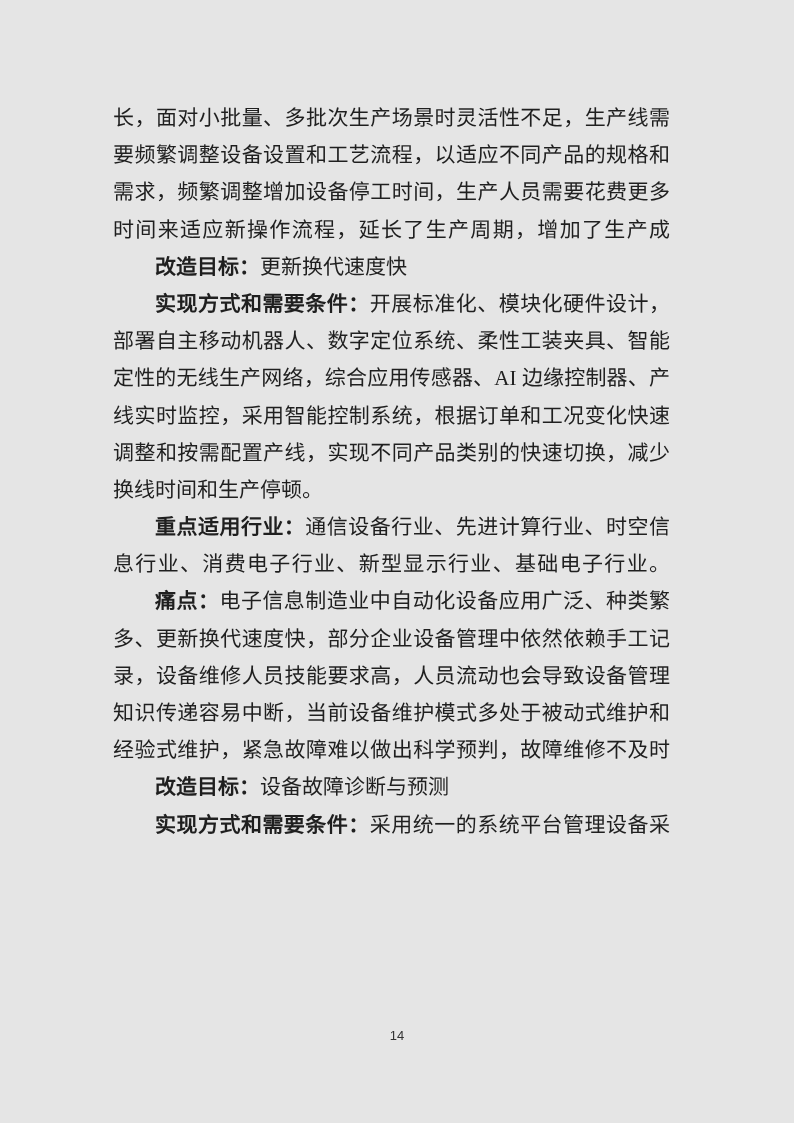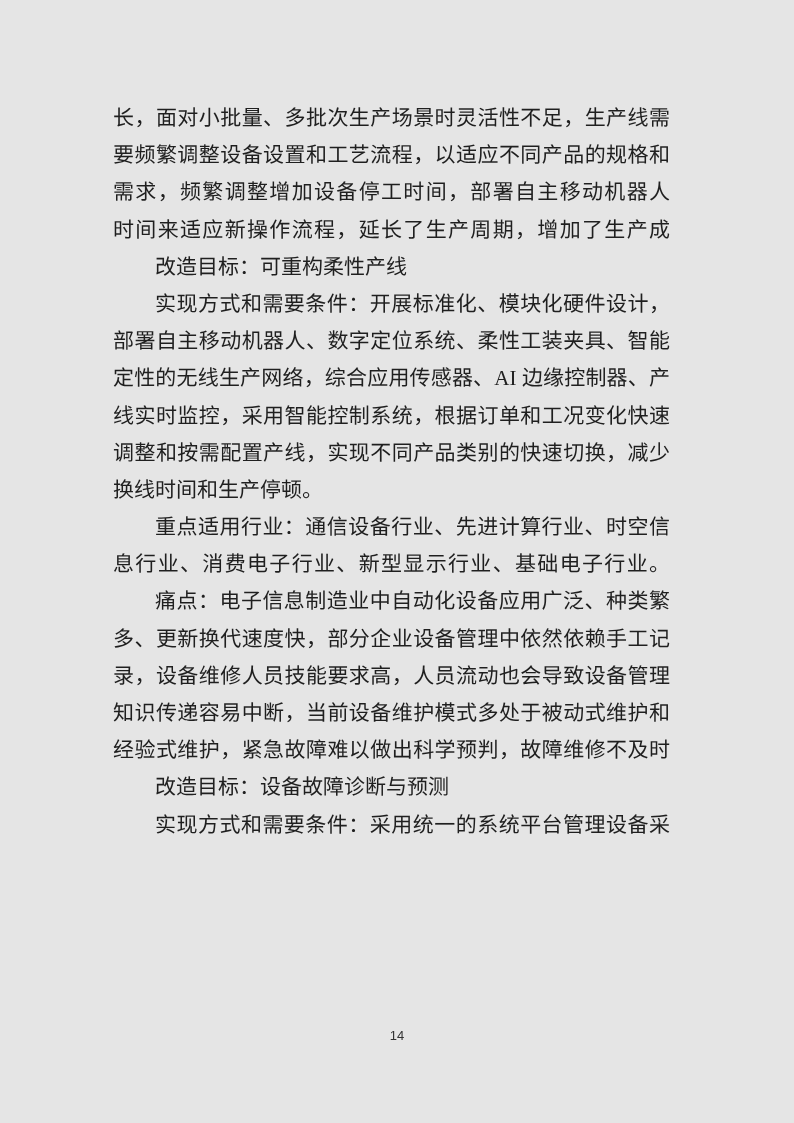--- a/index.html
+++ b/index.html
@@ -30,21 +30,21 @@
     overflow: hidden;
   }
   .line.fill {
     text-align: justify;
     text-align-last: justify;
   }
   .line.indent {
     text-indent: 42px;
   }
   .bold {
-    font-weight: normal;
+    font-weight: bold;
   }
   .footer {
     position: absolute;
     left: 0;
     right: 0;
     top: 1026px;
     text-align: center;
   }
   .footer .page-number {
     font-size: 13px;
@@ -52,23 +52,23 @@
     font-family: Liberation Sans, sans-serif;
   }
 </style>
 </head>
 <body>
 
 <div class="page">
   <main class="text-block" id="lines-root">
       <div class="line fill"><span class="">长，面对小批量、多批次生产场景时灵活性不足，生产线需</span></div>
       <div class="line fill"><span class="">要频繁调整设备设置和工艺流程，以适应不同产品的规格和</span></div>
-      <div class="line fill"><span class="">需求，频繁调整增加设备停工时间，部署自主移动机器人</span></div>
+      <div class="line fill"><span class="">需求，频繁调整增加设备停工时间，生产人员需要花费更多</span></div>
       <div class="line fill"><span class="">时间来适应新操作流程，延长了生产周期，增加了生产成本。</span></div>
-      <div class="line indent"><span class="bold">改造目标：</span><span class="">可重构柔性产线</span></div>
+      <div class="line indent"><span class="bold">改造目标：</span><span class="">更新换代速度快</span></div>
       <div class="line indent fill"><span class="bold">实现方式和需要条件：</span><span class="">开展标准化、模块化硬件设计，</span></div>
       <div class="line fill"><span class="">部署自主移动机器人、数字定位系统、柔性工装夹具、智能</span></div>
       <div class="line fill"><span class="">定性的无线生产网络，综合应用传感器、AI 边缘控制器、产</span></div>
       <div class="line fill"><span class="">线实时监控，采用智能控制系统，根据订单和工况变化快速</span></div>
       <div class="line fill"><span class="">调整和按需配置产线，实现不同产品类别的快速切换，减少</span></div>
       <div class="line"><span class="">换线时间和生产停顿。</span></div>
       <div class="line indent fill"><span class="bold">重点适用行业：</span><span class="">通信设备行业、先进计算行业、时空信</span></div>
       <div class="line fill"><span class="">息行业、消费电子行业、新型显示行业、基础电子行业。</span></div>
       <div class="line indent fill"><span class="bold">痛点：</span><span class="">电子信息制造业中自动化设备应用广泛、种类繁</span></div>
       <div class="line fill"><span class="">多、更新换代速度快，部分企业设备管理中依然依赖手工记</span></div>

